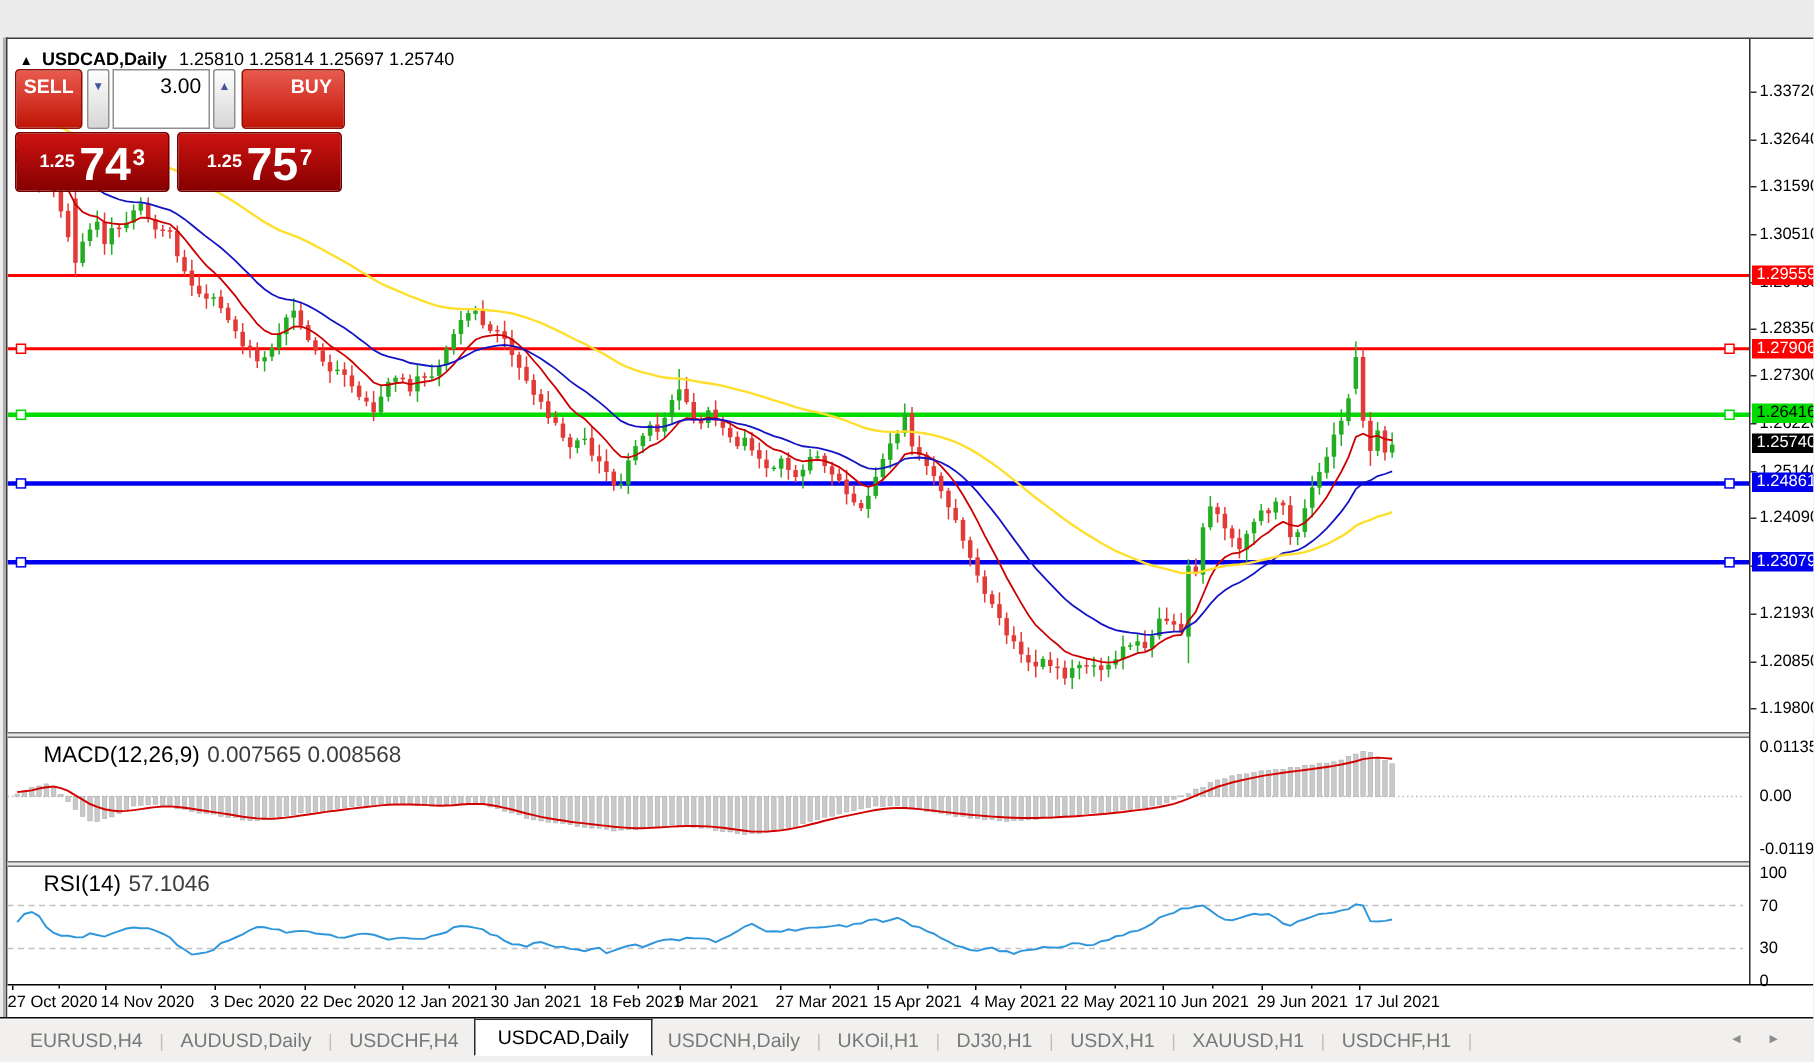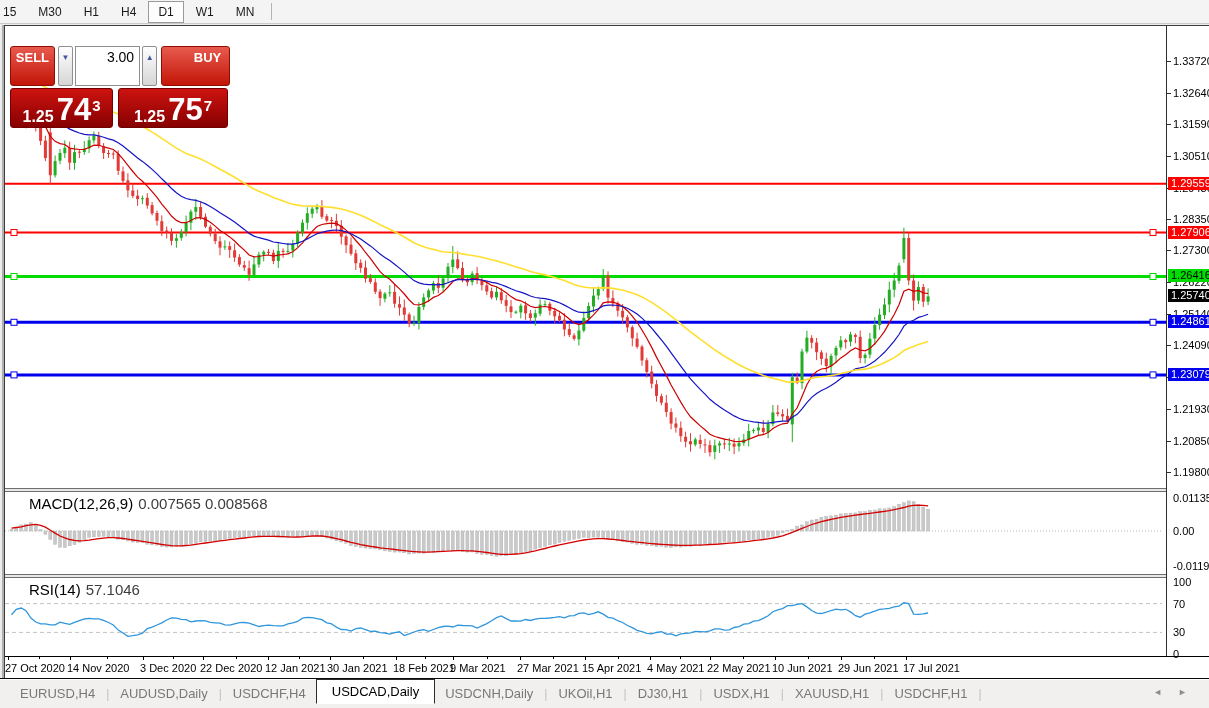--- a/index.html
+++ b/index.html
@@ -47,48 +47,38 @@
   .tp-btn.buy{margin-left:4px;padding-left:24px;}
   .spin-btn{width:16px;background:linear-gradient(#fefefe,#d6d6d6);border:1px solid #8f8f8f;
             color:#44569b;font-size:8px;text-align:center;line-height:21px;border-radius:2px;margin-left:3px;}
   .vol{width:72px;background:#fff;border:1px solid #8f8f8f;font-size:14px;color:#000;text-align:right;
        line-height:21px;padding-right:5px;margin-left:2px;}
   .spin-btn.up{margin-left:2px;margin-right:0;}
   .tp-row2{display:flex;margin-top:2px;}
   .price-box{height:37px;color:#fff;background:linear-gradient(#cd1310,#860000);border:1px solid #730000;
              border-radius:3px;display:flex;align-items:flex-end;justify-content:center;padding-bottom:1px;}
   .price-box.sell{width:101px;} .price-box.buy{width:108px;margin-left:5px;}
-  .pp{font-size:16px;font-weight:bold;margin-right:3px;margin-bottom:0;}
+  .pp{font-size:12px;font-weight:bold;margin-right:3px;margin-bottom:12px;}
   .pb{font-size:31px;font-weight:bold;line-height:33px;}
   .ps{font-size:15px;font-weight:bold;position:relative;top:-12px;margin-left:1px;}
   
   .tabbar{position:absolute;left:0;top:678px;width:1209px;height:30px;background:#f1f0ee;
           border-top:1px solid #0a0a0a;box-shadow:inset 0 1px 0 #ffffff;display:flex;align-items:center;
           padding-left:18px;box-sizing:border-box;}
   .tab{font-size:13px;color:#787878;padding:3px 2px;white-space:nowrap;}
   .tab-sep{color:#c0c0c0;margin:0 9px;font-size:12px;}
   .tab.active{background:#ffffff;color:#000;border:1px solid #2b2b2b;border-bottom:1px solid #fff;
               padding:4px 15px;margin:0 8px;position:relative;top:-2px;}
   .tab-arrows{position:absolute;right:6px;top:8px;color:#8d8d8d;font-size:9px;letter-spacing:16px;}
 </style>
 </head>
 <body>
 
 <div class="app">
 
-  <div class="toolbar" id="tfbar">
-      <div class="tf-btn" style="margin-left:-7px">15</div>
-      <div class="tf-btn">M30</div>
-      <div class="tf-btn">H1</div>
-      <div class="tf-btn">H4</div>
-      <div class="tf-btn active">D1</div>
-      <div class="tf-btn">W1</div>
-      <div class="tf-btn">MN</div>
-      <div class="tf-sep"></div>
-    </div>
 
   <div class="chart-window">
 
     <svg class="plot" id="mainplot" width="1161" height="462">
         <line x1="0" y1="157.7" x2="1161" y2="157.7" stroke="#ff0000" stroke-width="2"></line>
         <line x1="0" y1="206.5" x2="1161" y2="206.5" stroke="#ff0000" stroke-width="2"></line>
         <rect x="6" y="203.5" width="6" height="6" fill="#ffffff" stroke="#ff0000" stroke-width="1"></rect>
         <rect x="1145" y="203.5" width="6" height="6" fill="#ffffff" stroke="#ff0000" stroke-width="1"></rect>
         <line x1="0" y1="250.5" x2="1161" y2="250.5" stroke="#00dc00" stroke-width="3"></line>
         <rect x="6" y="247.5" width="6" height="6" fill="#ffffff" stroke="#00dc00" stroke-width="1"></rect>
@@ -680,20 +670,23 @@
         <rect x="921.6" y="17.2" width="3" height="21.8" fill="#c9c9c9" stroke="#b0b0b0" stroke-width="0.4"></rect>
         <path d="M6.5 36.1 L11.3 35.5 L16.2 34.9 L21.0 33.7 L25.9 32.8 L30.8 32.4 L35.6 33.4 L40.4 35.2 L45.3 38.2 L50.1 41.1 L55.0 44.0 L59.8 45.9 L64.7 47.5 L69.5 48.3 L74.4 48.8 L79.3 48.6 L84.1 48.1 L88.9 47.4 L93.8 46.7 L98.6 46.1 L103.5 45.7 L108.3 45.6 L113.2 46.0 L118.0 46.5 L122.9 47.2 L127.8 48.0 L132.6 48.7 L137.4 49.4 L142.3 50.1 L147.1 50.8 L152.0 51.7 L156.8 52.5 L161.7 53.1 L166.5 53.6 L171.4 53.8 L176.3 53.9 L181.1 53.5 L185.9 53.1 L190.8 52.4 L195.6 51.7 L200.5 51.0 L205.3 50.3 L210.2 49.6 L215.0 48.9 L219.9 48.3 L224.7 47.7 L229.6 47.1 L234.4 46.5 L239.3 46.0 L244.1 45.4 L249.0 44.9 L253.9 44.5 L258.7 44.3 L263.5 44.3 L268.4 44.3 L273.3 44.5 L278.1 44.6 L282.9 44.9 L287.8 45.1 L292.6 45.0 L297.5 44.8 L302.3 44.3 L307.2 44.0 L312.0 44.0 L316.9 44.0 L321.8 44.7 L326.6 45.5 L331.4 46.6 L336.3 47.7 L341.1 49.0 L346.0 50.3 L350.8 51.4 L355.7 52.6 L360.5 53.5 L365.4 54.3 L370.3 55.0 L375.1 55.8 L379.9 56.4 L384.8 56.9 L389.6 57.5 L394.5 58.1 L399.3 58.6 L404.2 59.2 L409.0 59.6 L413.9 59.9 L418.7 60.1 L423.6 60.1 L428.4 59.9 L433.3 59.7 L438.1 59.4 L443.0 59.1 L447.8 58.8 L452.7 58.7 L457.5 58.6 L462.4 58.8 L467.2 58.9 L472.1 59.4 L476.9 59.8 L481.8 60.5 L486.6 61.2 L491.5 61.8 L496.3 62.4 L501.2 62.4 L506.0 62.4 L510.9 62.0 L515.8 61.6 L520.6 60.8 L525.4 59.9 L530.3 58.9 L535.1 57.7 L540.0 56.5 L544.8 55.2 L549.7 54.0 L554.5 52.9 L559.4 51.9 L564.3 50.9 L569.1 49.9 L573.9 48.9 L578.8 48.0 L583.6 47.3 L588.5 46.8 L593.3 46.7 L598.2 46.7 L603.0 47.0 L607.9 47.4 L612.8 47.9 L617.6 48.5 L622.4 49.1 L627.3 49.6 L632.1 50.2 L637.0 50.7 L641.8 51.2 L646.7 51.6 L651.5 52.0 L656.4 52.4 L661.3 52.7 L666.1 53.0 L670.9 53.2 L675.8 53.3 L680.6 53.3 L685.5 53.3 L690.3 53.2 L695.2 53.1 L700.0 52.8 L704.9 52.5 L709.8 52.3 L714.6 52.0 L719.4 51.6 L724.3 51.2 L729.1 50.8 L734.0 50.3 L738.8 49.8 L743.7 49.3 L748.5 48.7 L753.4 48.1 L758.3 47.5 L763.1 46.8 L767.9 46.0 L772.8 45.0 L777.6 43.9 L782.5 42.2 L787.3 40.4 L792.2 38.4 L797.0 36.4 L801.9 34.5 L806.7 32.5 L811.6 31.1 L816.4 29.7 L821.3 28.5 L826.1 27.4 L831.0 26.4 L835.8 25.4 L840.7 24.6 L845.5 23.9 L850.4 23.2 L855.2 22.5 L860.1 21.9 L864.9 21.3 L869.8 20.7 L874.6 20.0 L879.5 19.3 L884.3 18.6 L889.2 17.7 L894.0 16.7 L898.9 15.5 L903.7 14.1 L908.6 13.4 L913.4 13.1 L918.3 13.4 L923.1 13.8 " fill="none" stroke="#d40000" stroke-width="1.3"></path>
       </svg>
     <div class="divider" id="div2"></div>
     <svg class="plot" id="rsiplot" width="1161" height="78">
         <line x1="0" y1="25.6" x2="1157" y2="25.6" stroke="#c2c2c2" stroke-width="1" stroke-dasharray="4,3"></line>
         <line x1="0" y1="54.4" x2="1157" y2="54.4" stroke="#c2c2c2" stroke-width="1" stroke-dasharray="4,3"></line>
         <path d="M6.5 36.8 L11.3 31.3 L16.2 30.0 L21.0 32.7 L25.9 40.0 L30.8 44.0 L35.6 45.8 L40.4 45.8 L45.3 46.8 L50.1 46.9 L55.0 44.2 L59.8 45.3 L64.7 46.4 L69.5 44.4 L74.4 42.7 L79.3 41.0 L84.1 40.4 L88.9 40.8 L93.8 40.8 L98.6 42.4 L103.5 44.5 L108.3 47.0 L113.2 52.1 L118.0 55.0 L122.9 58.4 L127.8 57.7 L132.6 56.9 L137.4 55.2 L142.3 50.7 L147.1 49.2 L152.0 47.0 L156.8 44.9 L161.7 42.0 L166.5 40.0 L171.4 40.2 L176.3 41.4 L181.1 41.7 L185.9 43.9 L190.8 43.0 L195.6 42.6 L200.5 42.9 L205.3 44.3 L210.2 44.8 L215.0 45.2 L219.9 46.9 L224.7 47.1 L229.6 45.8 L234.4 44.6 L239.3 44.5 L244.1 45.2 L249.0 46.8 L253.9 48.5 L258.7 47.6 L263.5 47.1 L268.4 47.7 L273.3 47.9 L278.1 47.9 L282.9 45.9 L287.8 44.8 L292.6 43.5 L297.5 40.2 L302.3 39.4 L307.2 39.7 L312.0 40.6 L316.9 41.6 L321.8 44.9 L326.6 45.9 L331.4 49.2 L336.3 51.5 L341.1 51.7 L346.0 53.1 L350.8 50.7 L355.7 50.0 L360.5 51.7 L365.4 53.4 L370.3 53.1 L375.1 54.6 L379.9 55.0 L384.8 56.1 L389.6 54.7 L394.5 53.8 L399.3 57.5 L404.2 55.8 L409.0 54.0 L413.9 52.5 L418.7 51.7 L423.6 53.4 L428.4 51.5 L433.3 49.6 L438.1 48.5 L443.0 48.2 L447.8 49.0 L452.7 47.2 L457.5 47.5 L462.4 47.6 L467.2 47.9 L472.1 50.1 L476.9 47.8 L481.8 45.6 L486.6 42.8 L491.5 39.7 L496.3 37.9 L501.2 40.6 L506.0 43.0 L510.9 42.8 L515.8 43.2 L520.6 41.5 L525.4 42.5 L530.3 41.2 L535.1 40.4 L540.0 40.3 L544.8 40.0 L549.7 39.4 L554.5 38.7 L559.4 39.9 L564.3 37.9 L569.1 37.7 L573.9 35.4 L578.8 34.8 L583.6 36.6 L588.5 35.3 L593.3 33.8 L598.2 36.1 L603.0 39.3 L607.9 40.1 L612.8 42.7 L617.6 44.5 L622.4 47.5 L627.3 49.7 L632.1 52.4 L637.0 53.5 L641.8 55.3 L646.7 55.9 L651.5 54.5 L656.4 53.7 L661.3 56.2 L666.1 56.0 L670.9 57.9 L675.8 55.9 L680.6 55.3 L685.5 54.8 L690.3 53.3 L695.2 53.6 L700.0 53.8 L704.9 52.9 L709.8 50.8 L714.6 50.9 L719.4 52.2 L724.3 51.9 L729.1 49.5 L734.0 48.7 L738.8 46.2 L743.7 45.6 L748.5 43.2 L753.4 42.6 L758.3 40.4 L763.1 37.8 L767.9 33.7 L772.8 31.9 L777.6 30.6 L782.5 27.7 L787.3 27.6 L792.2 26.3 L797.0 25.7 L801.9 28.9 L806.7 32.5 L811.6 35.1 L816.4 35.5 L821.3 34.1 L826.1 32.5 L831.0 31.2 L835.8 31.8 L840.7 31.3 L845.5 33.9 L850.4 37.7 L855.2 39.2 L860.1 36.2 L864.9 34.8 L869.8 33.1 L874.6 31.3 L879.5 30.9 L884.3 30.3 L889.2 28.9 L894.0 28.1 L898.9 24.8 L903.7 25.7 L908.6 36.1 L913.4 36.3 L918.3 35.9 L923.1 35.0 " fill="none" stroke="#2f96dc" stroke-width="1.3"></path>
       </svg>
 
+    <div class="chart-title">
+      <span class="tri">▲</span><span class="sym">USDCAD,Daily</span><span>1.25810 1.25814 1.25697 1.25740</span>
+    </div>
 
     <div class="trade-panel">
       <div class="tp-row1">
         <div class="tp-btn">SELL</div>
         <div class="spin-btn"><span>▼</span></div>
         <div class="vol">3.00</div>
         <div class="spin-btn up"><span>▲</span></div>
         <div class="tp-btn buy">BUY</div>
       </div>
       <div class="tp-row2">

